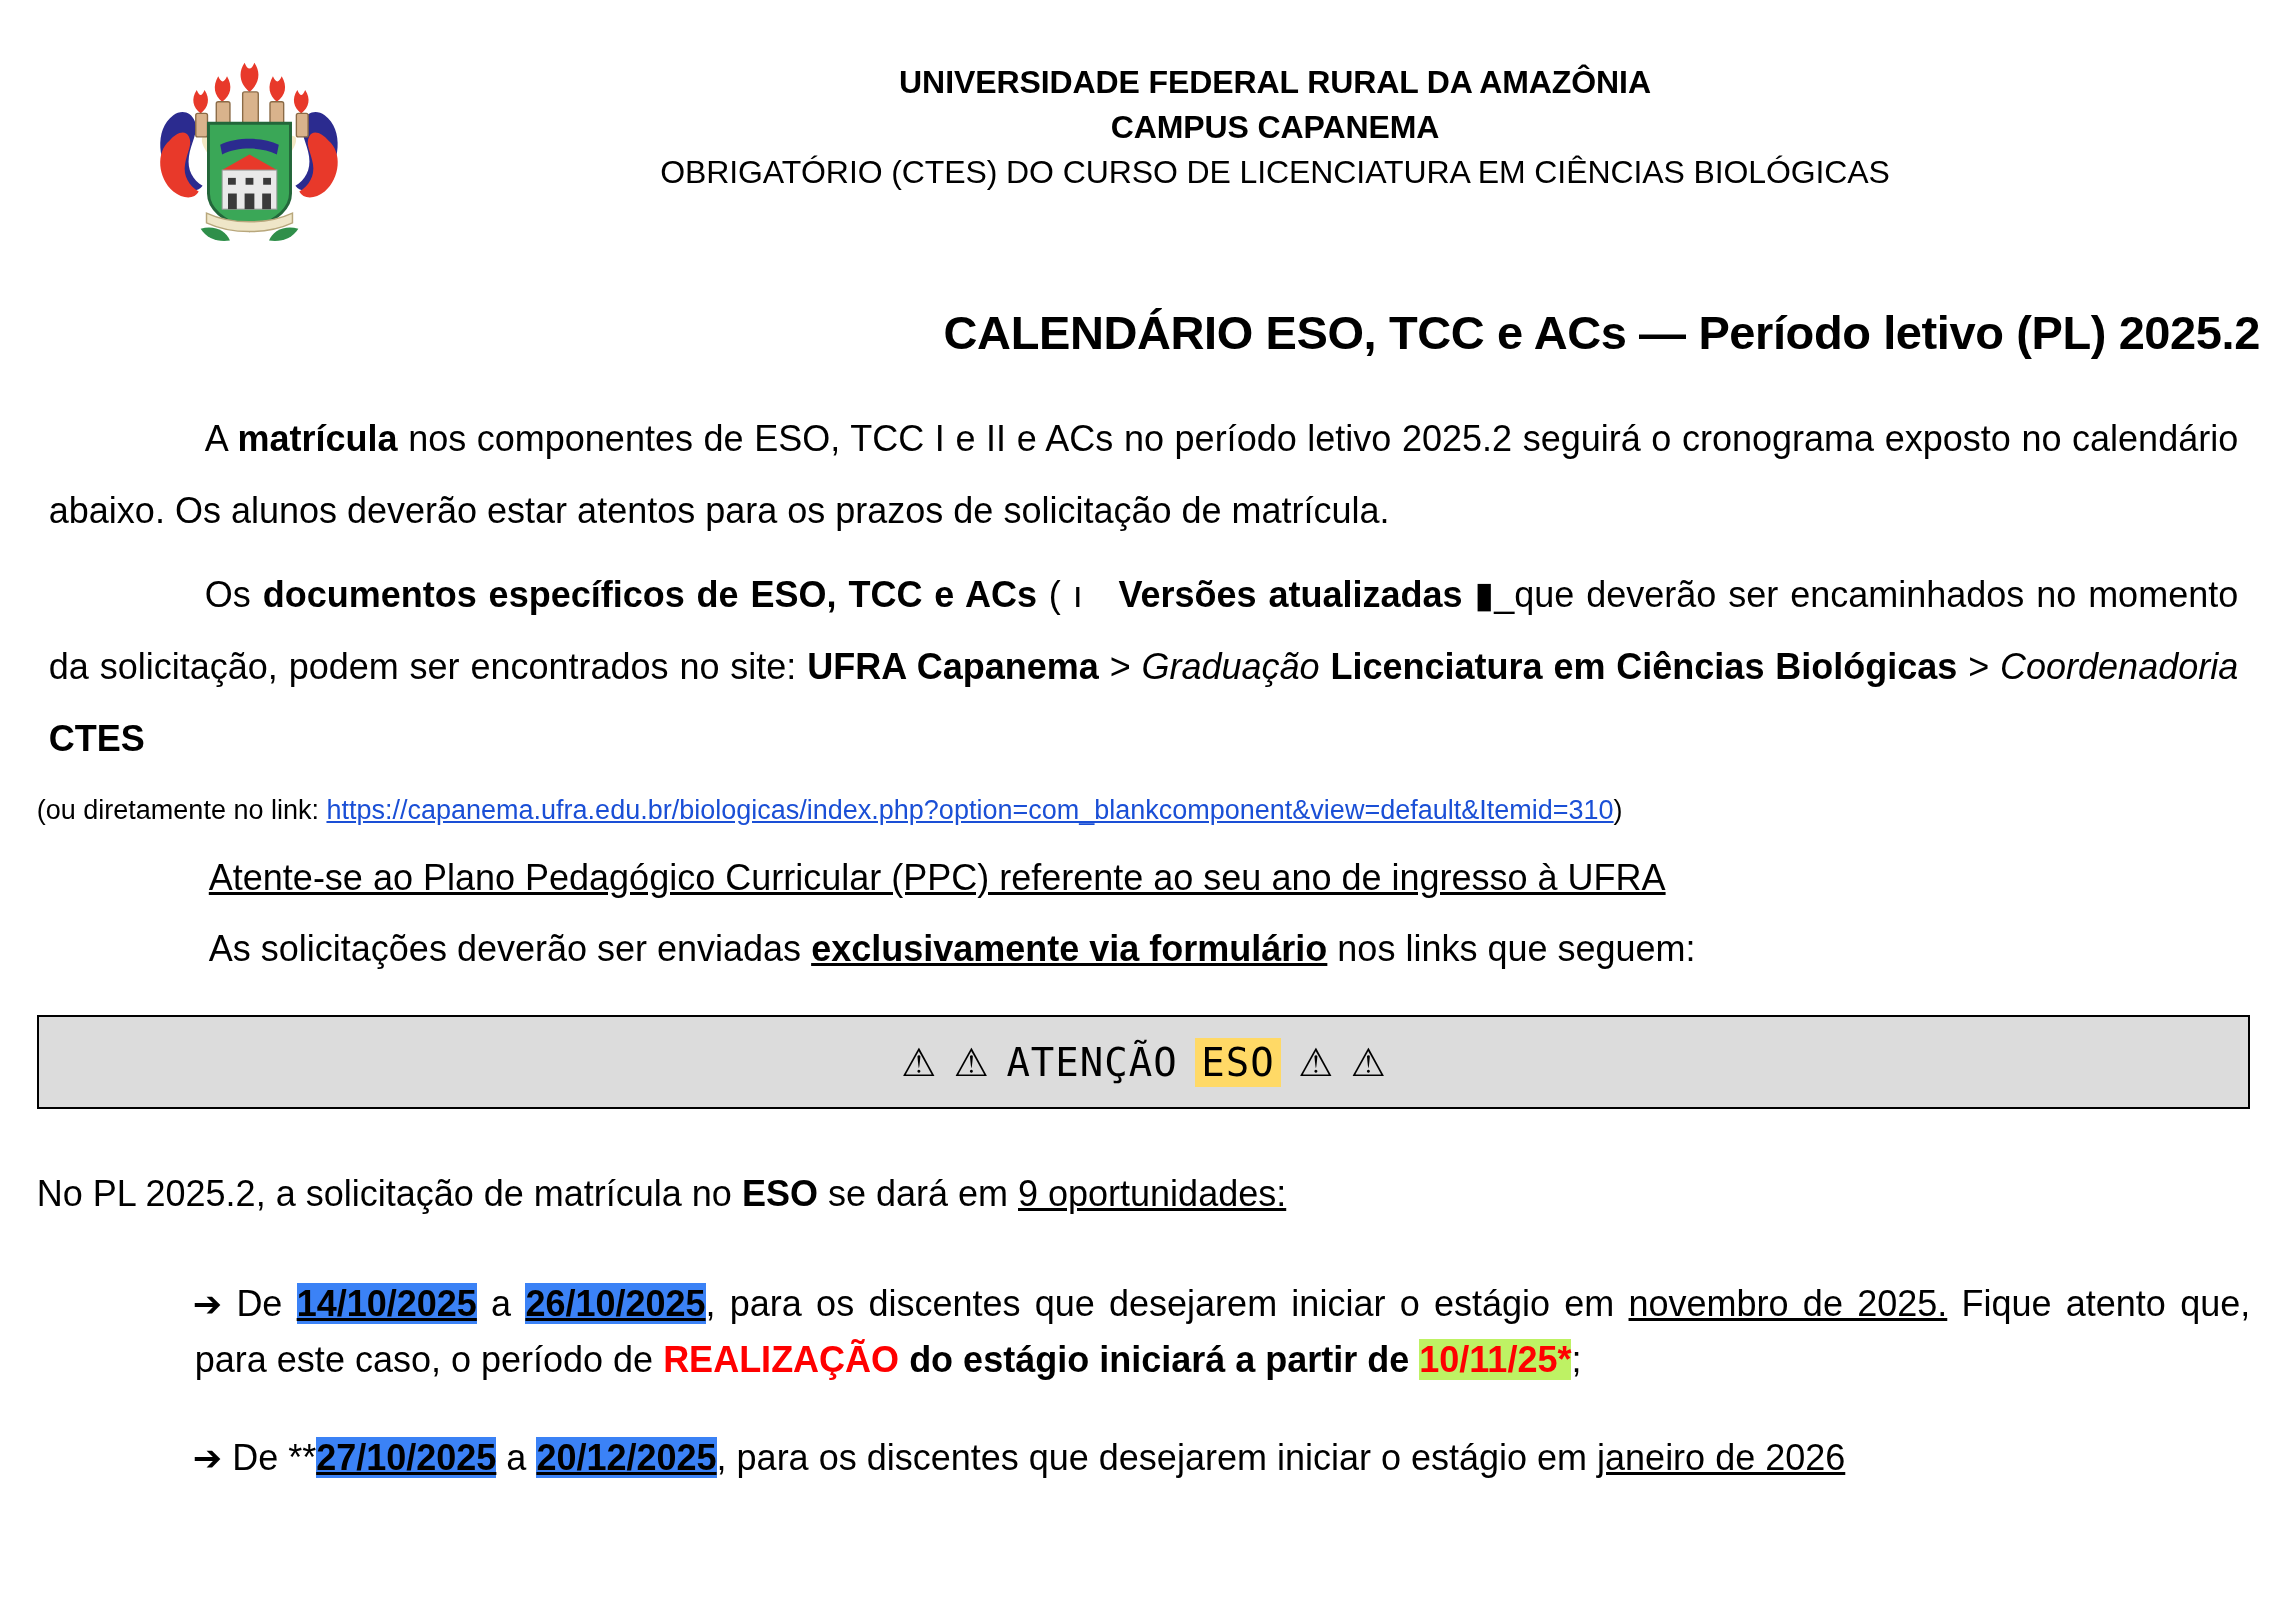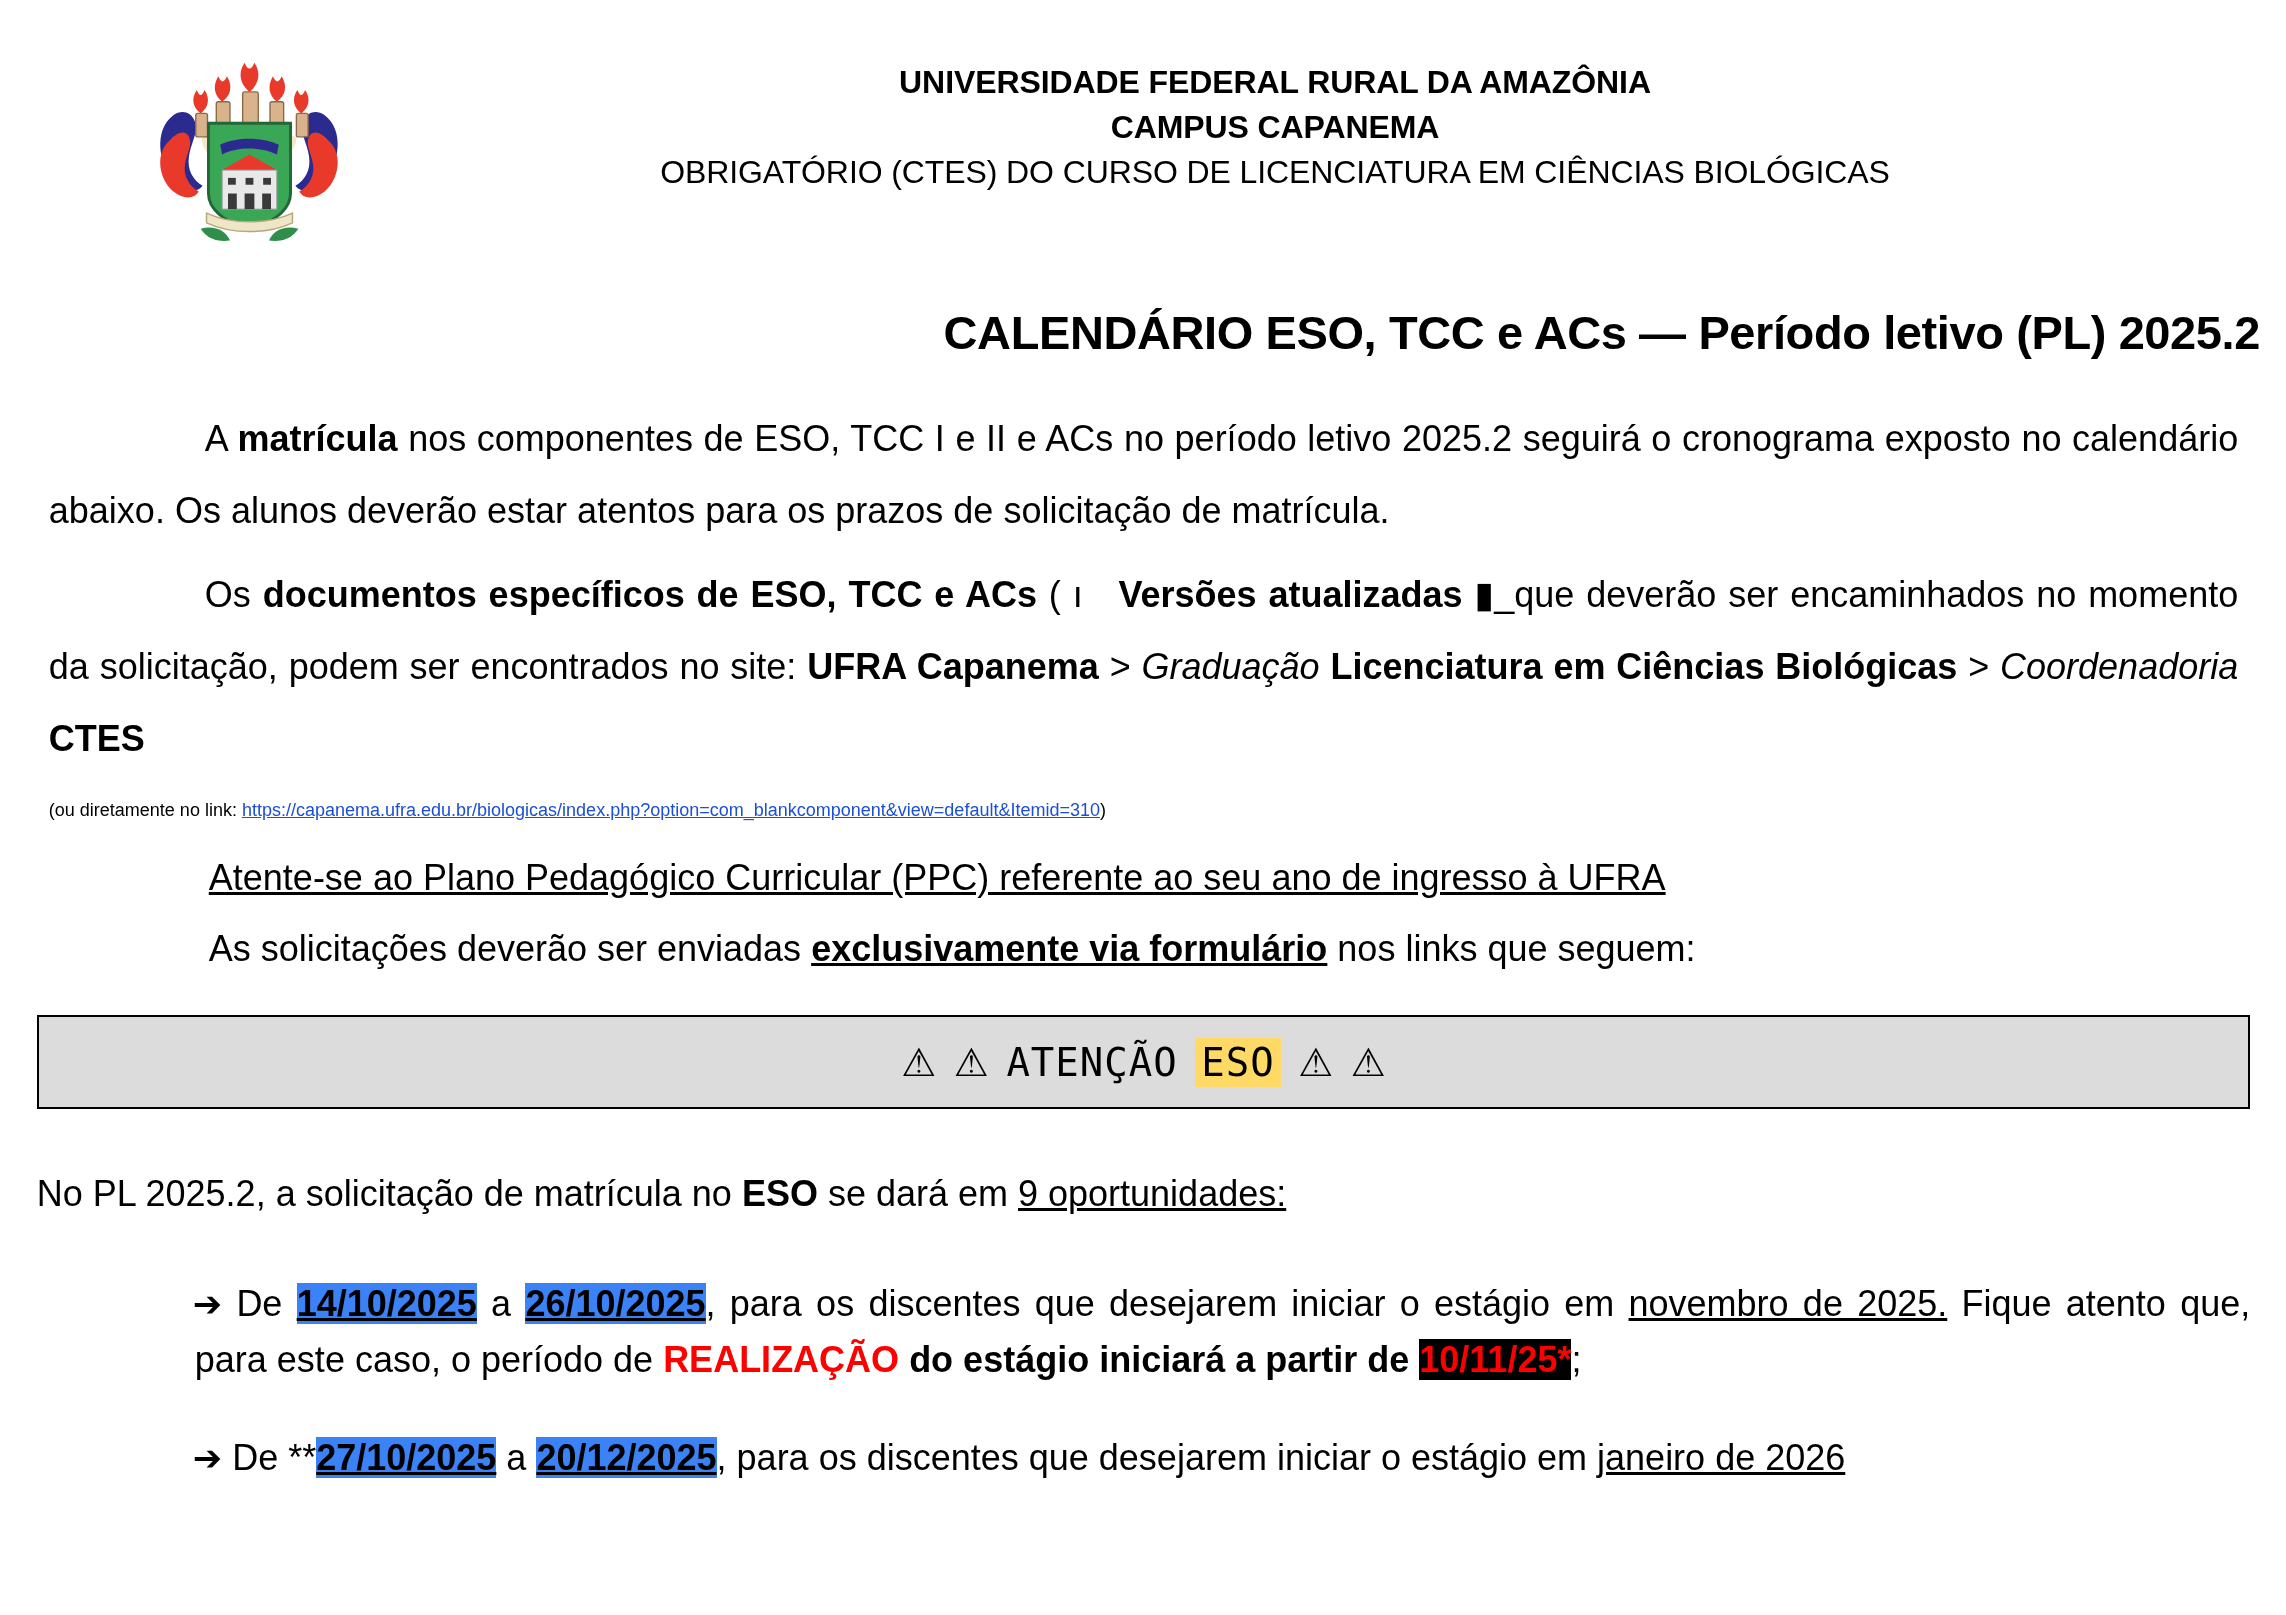--- a/index.html
+++ b/index.html
@@ -66,40 +66,40 @@
   }
   p.para {
     margin: 12px;
     font-size: 36px;
     line-height: 72px;
     text-align: justify;
     text-justify: inter-word;
   }
   p.para.indent { text-indent: 156px; }
   p.small {
-    margin: 12px;
-    font-size: 18px;
+    margin: 0;
+    font-size: 27px;
     line-height: 47px;
   }
   p.ctr-left {
     margin: 16px;
     font-size: 36px;
     line-height: 55px;
     text-indent: 156px;
   }
   b { font-weight: bold; }
   i { font-style: italic; }
   u { text-decoration: underline; }
   .link {
     color: #1a4fd6;
     text-decoration: underline;
     word-break: break-all;
   }
   .hl-yellow { background: #3b82f6; }
-  .hl-light  { background: #000000; }
+  .hl-light  { background: #bef264; }
   .red { color: #ff0000; }
   .glyph-break { font-family: "DejaVu Sans", sans-serif; }
 
   
   .attn-banner {
     margin: 39px 9.8px 0 9.8px;
     background: #dcdcdc;
     border: 2px solid #000000;
     height: 90px;
     display: flex;

